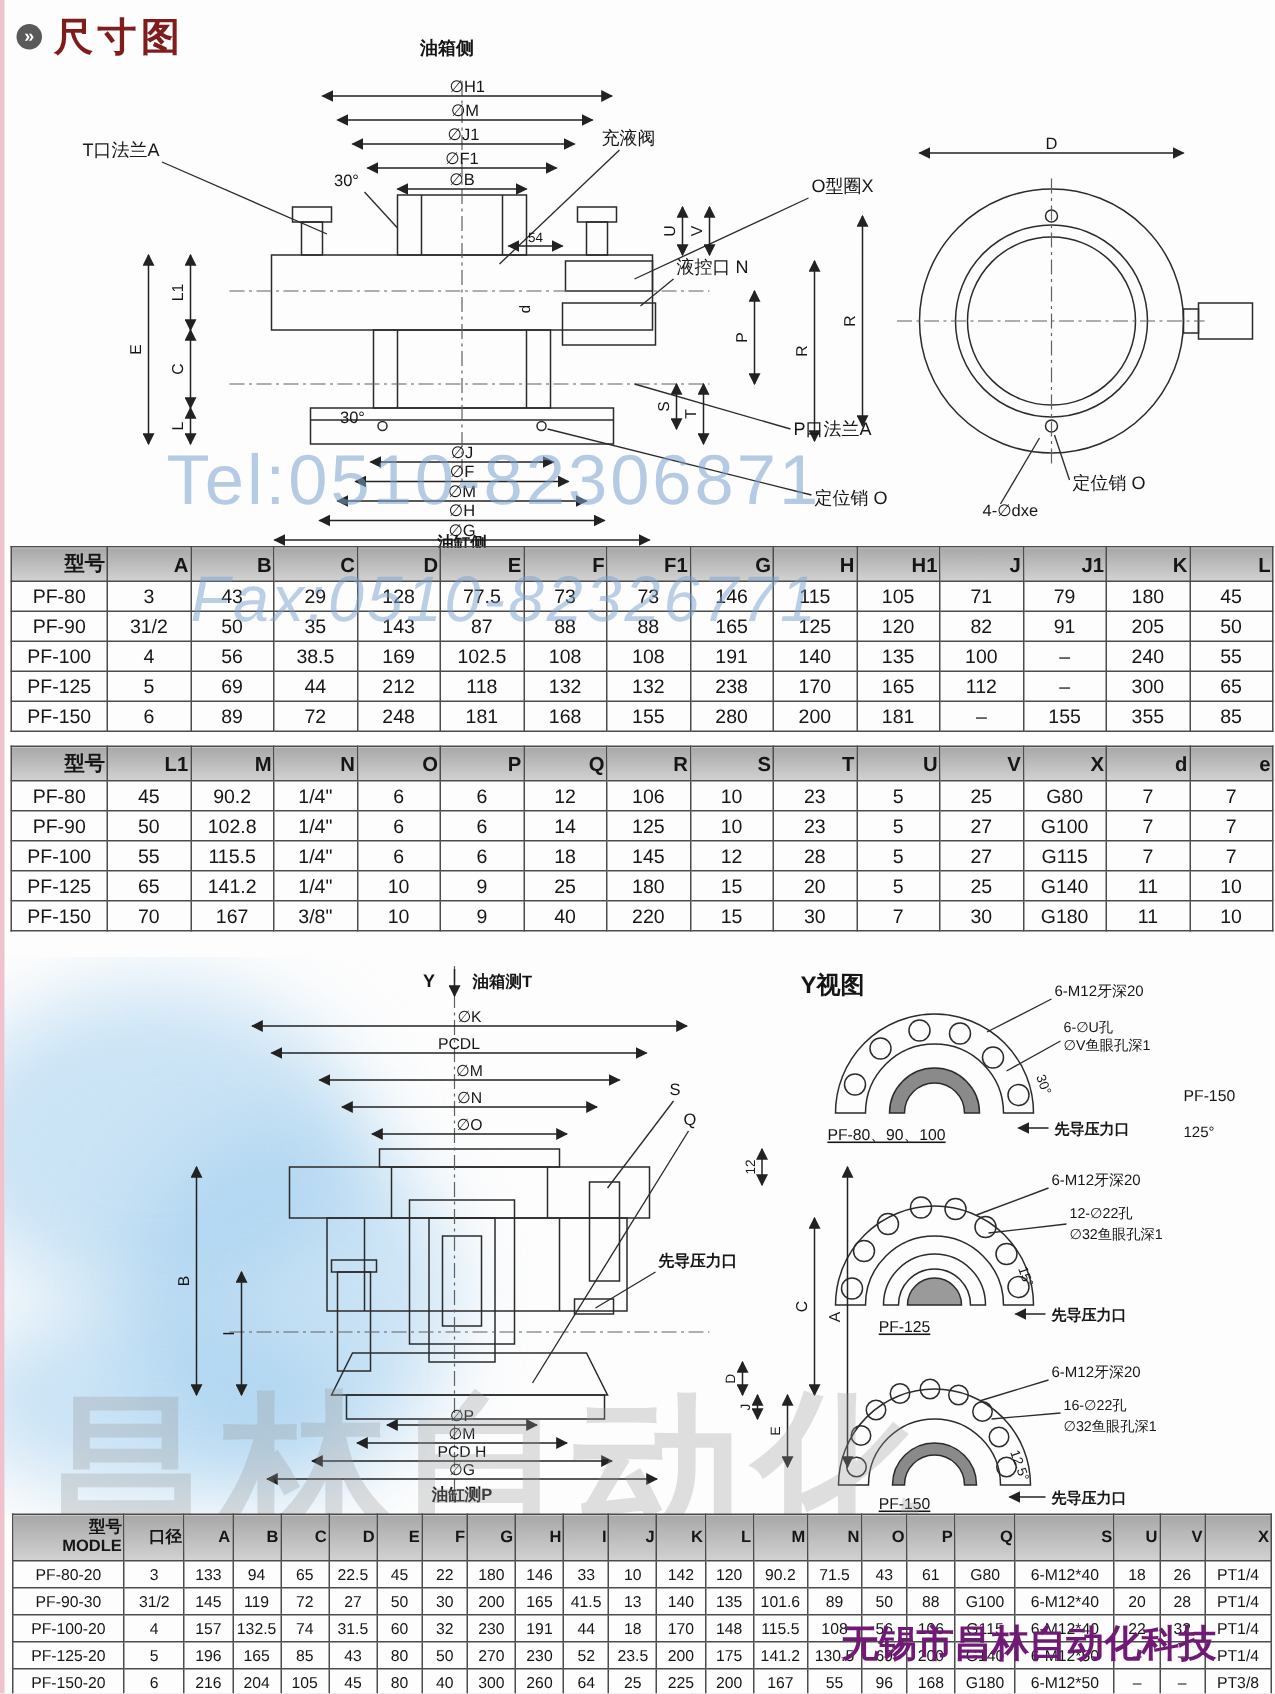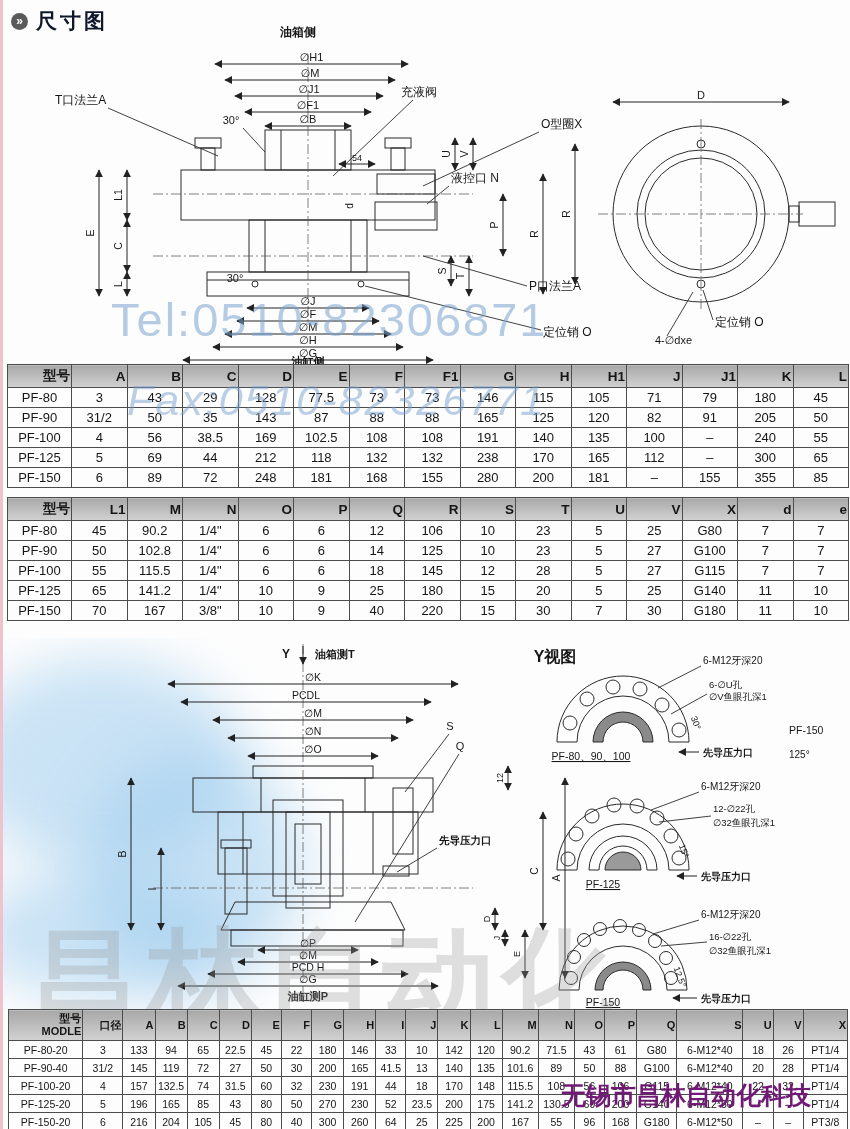--- a/index.html
+++ b/index.html
@@ -2,21 +2,21 @@
 <html><head>
 <meta charset="utf-8">
 <style>
   html,body{margin:0;padding:0;background:#e8e8e8;}
   .page{position:relative;width:850px;height:1129px;background:#fdfdfd;overflow:hidden;
         font-family:"Liberation Sans",sans-serif;color:#1a1a1a;
         border-left:3px solid #eec3cd;box-sizing:border-box;}
   .hdr{position:absolute;left:8px;top:7px;display:flex;align-items:center;gap:8px;z-index:4;}
   .hdr .ico{width:17px;height:17px;border-radius:50%;background:#5a5a5a;color:#fff;
         font-size:12px;line-height:16px;text-align:center;font-weight:bold;}
-  .hdr .ttl{font-size:21px;font-weight:bold;letter-spacing:3px;color:#0f172a;}
+  .hdr .ttl{font-size:26px;font-weight:bold;letter-spacing:3px;color:#7f1d1d;}
   svg{position:absolute;left:0;font-family:"Liberation Sans",sans-serif;}
   #topSvg{top:24px;z-index:2;}
   .mid{position:absolute;left:0;top:638px;width:850px;height:372px;overflow:hidden;}
   .mid svg{position:absolute;left:0;top:0;z-index:2;}
   .blob{position:absolute;background:rgba(160,205,238,.55);filter:blur(26px);border-radius:50%;z-index:1;}
   .wm{position:absolute;pointer-events:none;white-space:nowrap;}
   #wmTel{left:108px;top:292px;font-size:47px;color:rgba(120,162,205,.55);letter-spacing:2px;z-index:5;}
   #wmFax{left:124px;top:376px;font-size:43px;color:rgba(120,162,205,.50);letter-spacing:2px;z-index:5;font-style:italic;}
   #wmCompany{left:558px;top:1079px;font-size:25px;font-weight:bold;color:#701a75;z-index:7;letter-spacing:0px;}
   #wmLogoEn{left:300px;top:14px;font-size:212px;font-weight:bold;color:rgba(158,158,158,.32);letter-spacing:-8px;z-index:3;}
@@ -613,21 +613,21 @@
           <td>71.5</td>
           <td>43</td>
           <td>61</td>
           <td>G80</td>
           <td>6-M12*40</td>
           <td>18</td>
           <td>26</td>
           <td>PT1/4</td>
         </tr>
         <tr>
-          <td>PF-90-40</td>
+          <td>PF-90-30</td>
           <td>31/2</td>
           <td>145</td>
           <td>119</td>
           <td>72</td>
           <td>27</td>
           <td>50</td>
           <td>30</td>
           <td>200</td>
           <td>165</td>
           <td>41.5</td>

